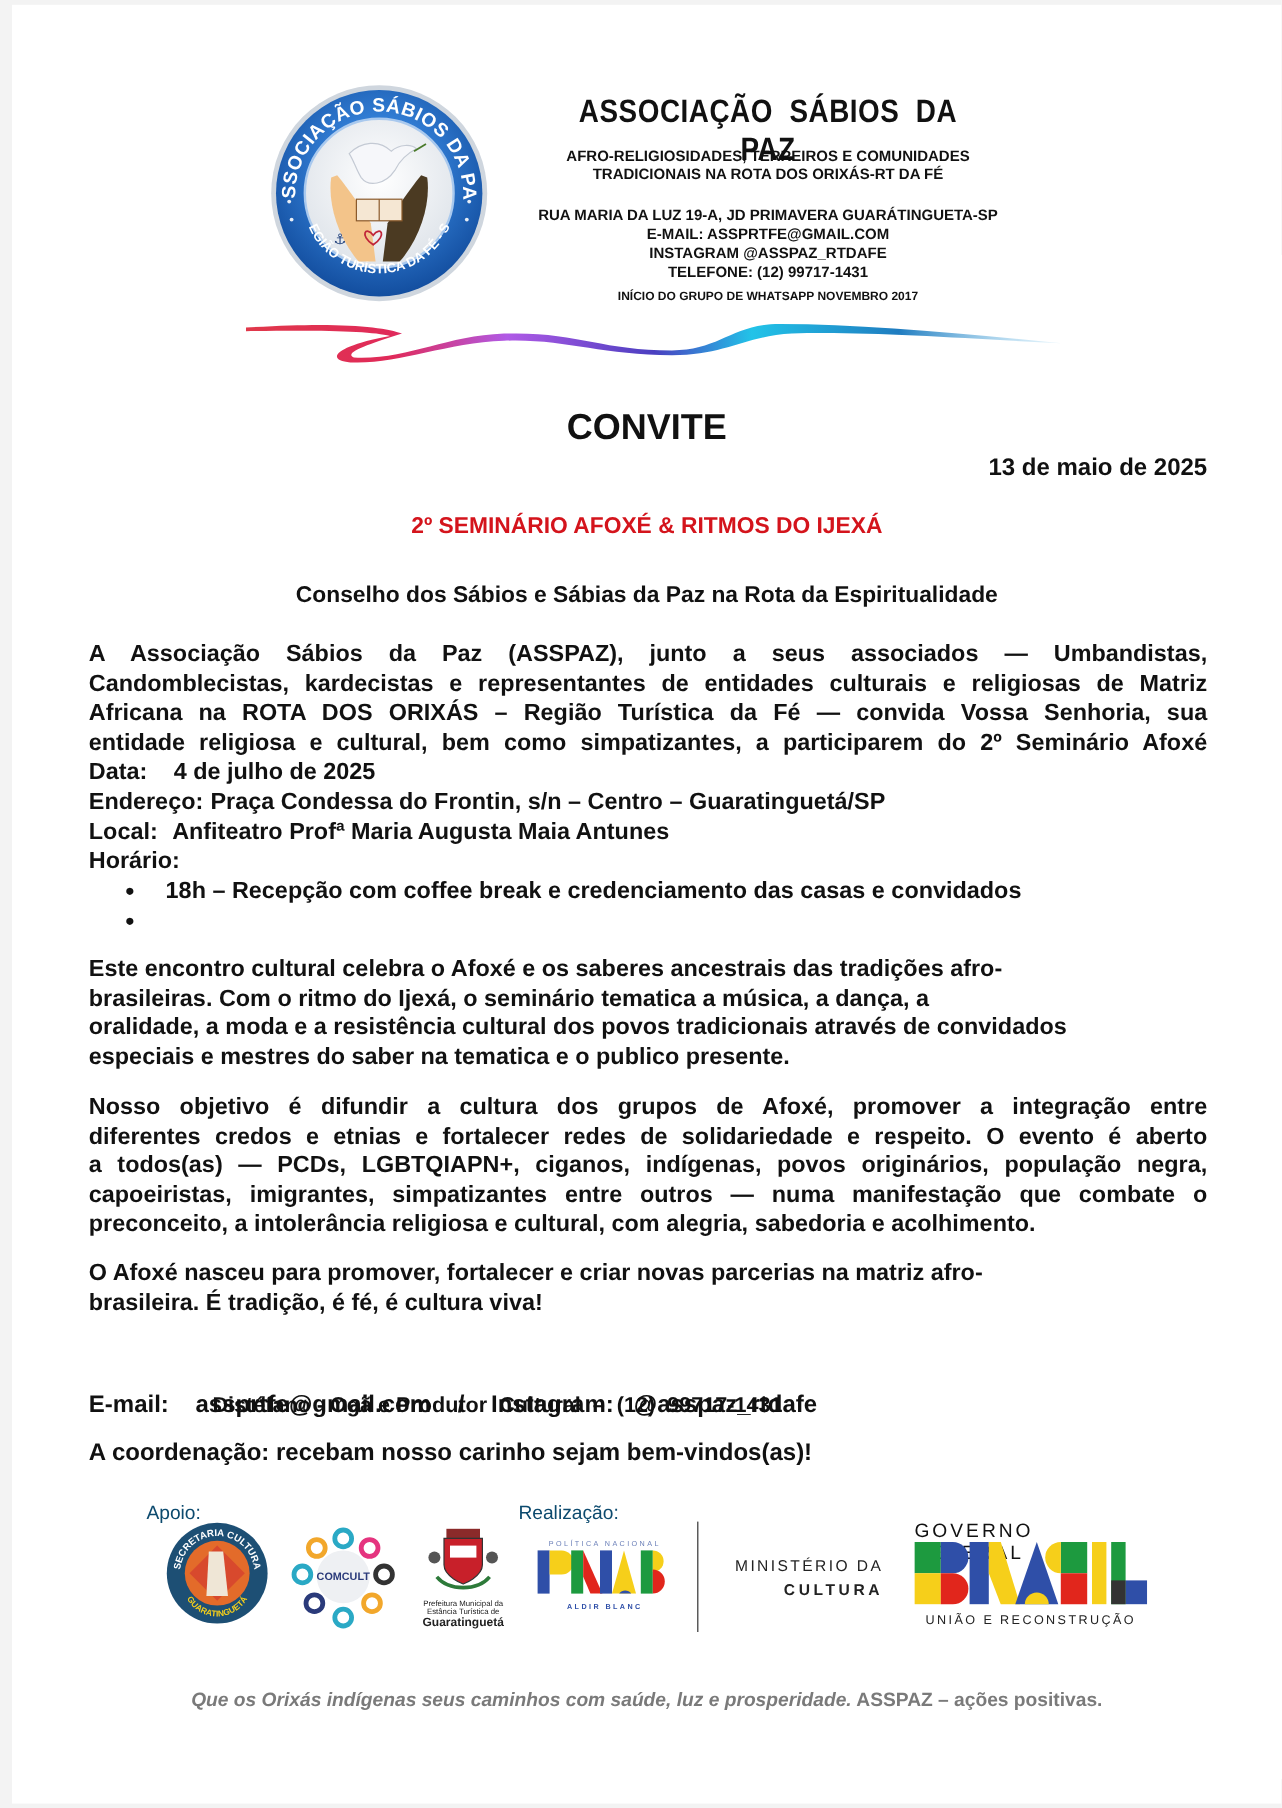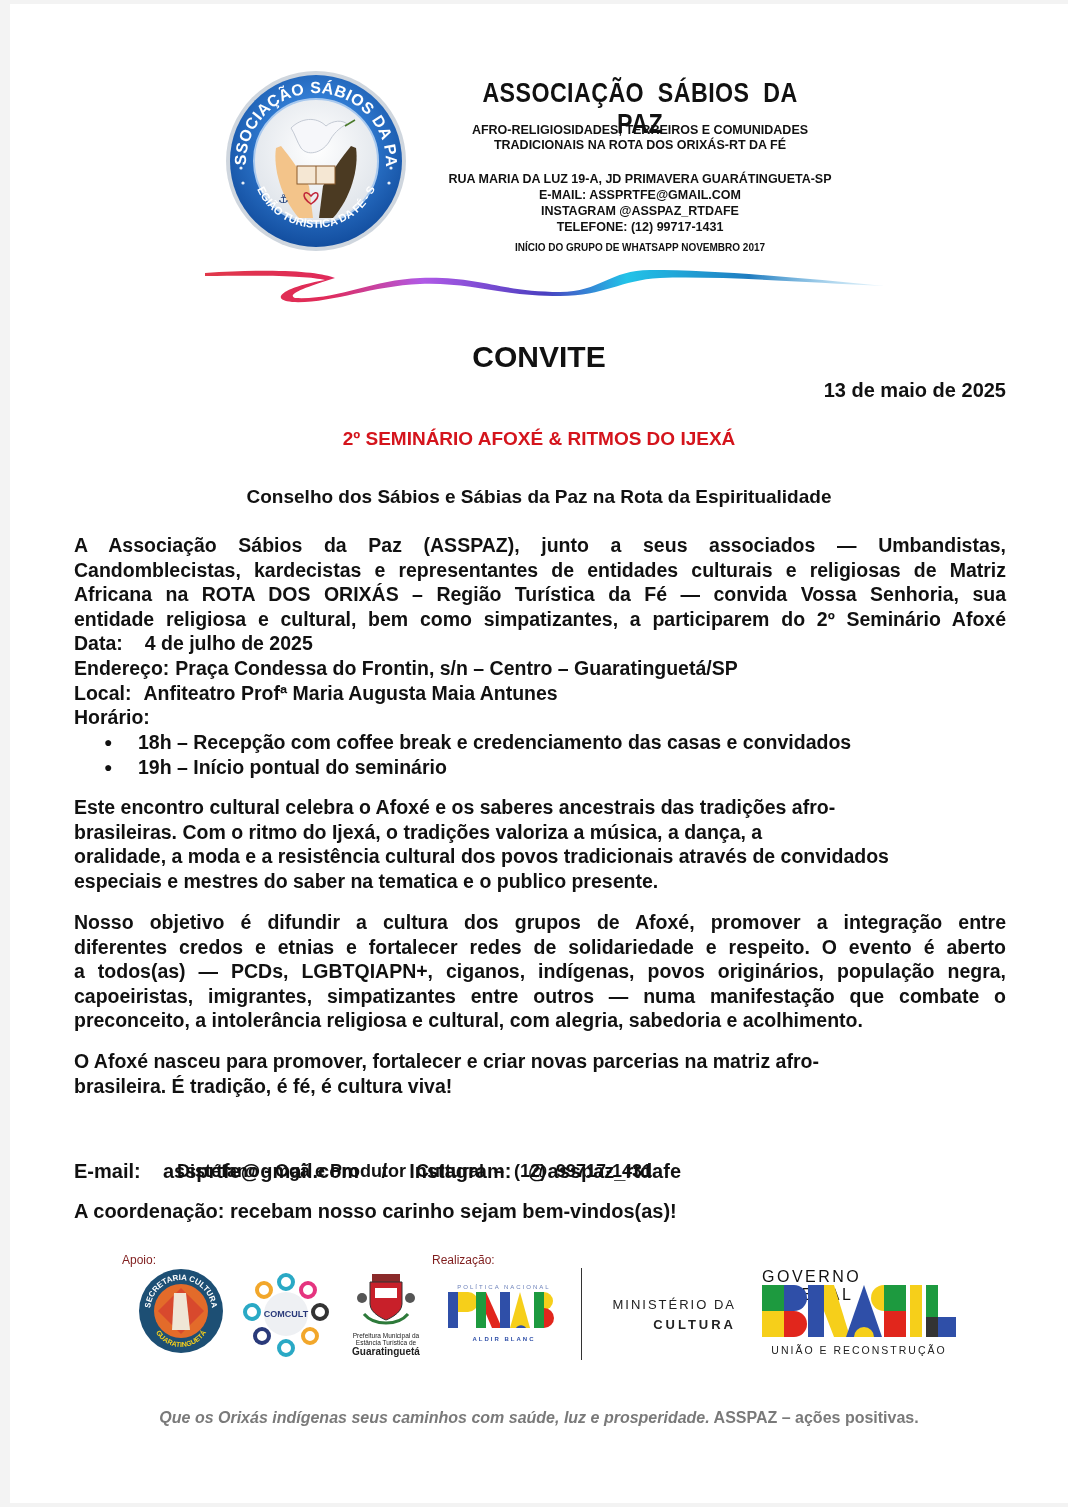--- a/index.html
+++ b/index.html
@@ -25,21 +25,21 @@
     .line { display: block; white-space: nowrap; }
     .jline { display: block; text-align: justify; text-align-last: justify; }
     .bullets { position: absolute; left: 104px; top: 730px; font-size: 19.5px; font-weight: bold; line-height: 24.6px; }
     .bullets .bi { display: flex; align-items: center; }
     .bullets .dot { width: 34px; font-size: 14px; }
     .contacts { position: absolute; left: 74px; top: 1114px; font-size: 18px; font-weight: bold; line-height: 23px; white-space: pre; }
     .email-line { position: absolute; left: 74px; top: 1160px; font-size: 20px; font-weight: bold; white-space: pre; }
     .coord { position: absolute; left: 74px; top: 1200px; font-size: 20px; font-weight: bold; }
 
     
-    .small-label { position: absolute; font-size: 12px; color: #7f1d1d; }
+    .small-label { position: absolute; font-size: 16px; color: #0c4a6e; }
     .divider { position: absolute; left: 581px; top: 1268px; width: 1px; height: 92px; background: #333; }
     .minc { position: absolute; left: 596px; top: 1295px; width: 140px; text-align: right; font-size: 13px; letter-spacing: 2px; color: #222; line-height: 20px; }
     .minc b { letter-spacing: 3px; margin-left: 11px; }
     .gov-top { position: absolute; left: 762px; top: 1268px; width: 194px; text-align: left; font-size: 16px; font-weight: normal; letter-spacing: 2.5px; }
     .gov-bottom { position: absolute; left: 762px; top: 1344px; width: 194px; text-align: center; font-size: 10.5px; letter-spacing: 2px; color: #222; }
     .footer { position: absolute; left: 0; top: 1409px; width: 1078px; text-align: center; font-size: 16px; font-weight: bold; color: #7a7a7a; }
     .footer i { font-style: italic; }
   </style>
 </head>
 <body>
@@ -133,27 +133,26 @@
   <span class="line">Horário:</span>
 </div>
 
 <div class="bullets">
   <div class="bi">
       <span class="dot">●</span>
       <span>18h – Recepção com coffee break e credenciamento das casas e convidados</span>
     </div>
   <div class="bi">
       <span class="dot">●</span>
-      <span>19h – Início pontual do seminário</span>
     </div>
 </div>
 
 <div class="txt" style="top:795px;">
   <span class="line">Este encontro cultural celebra o Afoxé e os saberes ancestrais das tradições afro-</span>
-  <span class="line">brasileiras. Com o ritmo do Ijexá, o tradições valoriza a música, a dança,  a</span>
+  <span class="line">brasileiras. Com o ritmo do Ijexá, o seminário tematica a música, a dança,  a</span>
   <span class="line">oralidade, a moda  e a resistência cultural dos povos tradicionais  através de  convidados</span>
   <span class="line">especiais e  mestres do saber  na  tematica  e o publico presente.</span>
 </div>
 
 <div class="txt" style="top:910px;">
   <span class="jline">Nosso objetivo é difundir a cultura dos grupos de Afoxé, promover a integração entre</span>
   <span class="jline">diferentes credos e etnias e fortalecer redes de solidariedade e respeito. O evento é aberto</span>
   <span class="jline">a todos(as) — PCDs, LGBTQIAPN+, ciganos, indígenas, povos originários, população negra,</span>
   <span class="jline">capoeiristas, imigrantes, simpatizantes  entre outros — numa manifestação que combate o</span>
   <span class="line">preconceito, a intolerância religiosa  e cultural,  com alegria, sabedoria e acolhimento.</span>

